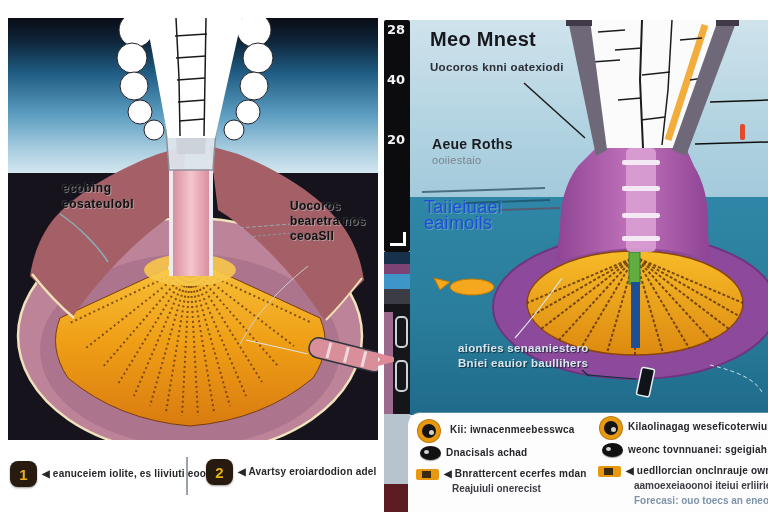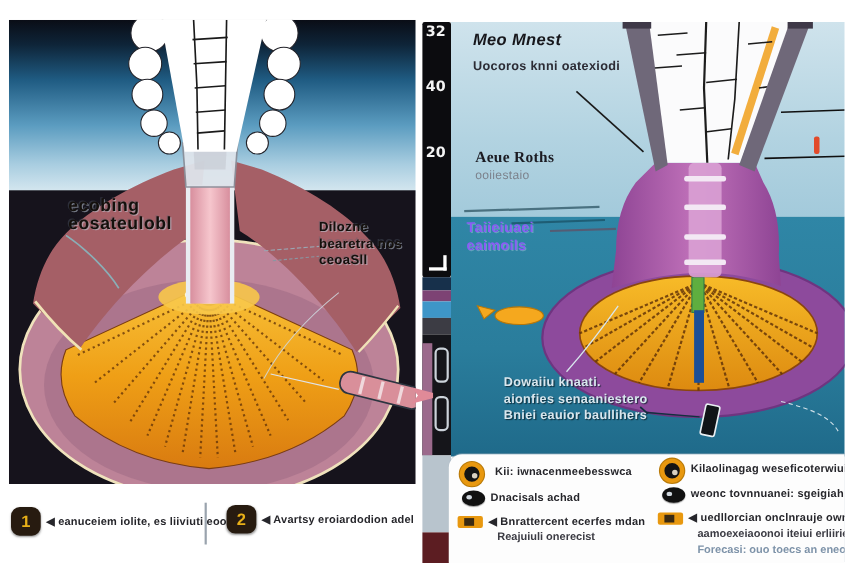--- a/index.html
+++ b/index.html
@@ -4,21 +4,21 @@
 <style>
   html,body{margin:0;padding:0;}
   .canvas{position:relative;width:768px;height:512px;background:#ffffff;overflow:hidden;
           font-family:"Liberation Sans", sans-serif;}
   .abs{position:absolute;}
 
   
   .left-scene{left:8px;top:18px;width:370px;height:422px;overflow:hidden;}
   .emboss{color:#14100c;font-weight:bold;
           text-shadow:1px 1px 0 rgba(190,200,215,.55), -1px -1px 0 rgba(90,100,115,.35);}
-  .lbl-cooling{left:54px;top:162px;font-size:16px;line-height:16px;letter-spacing:.5px;}
+  .lbl-cooling{left:54px;top:162px;font-size:12px;line-height:16px;letter-spacing:.5px;}
   .lbl-diverse{left:282px;top:181px;font-size:12px;line-height:15px;letter-spacing:.3px;}
 
   
   .badge{width:27px;height:26px;background:#271b10;border-radius:8px;color:#e8b018;
          font-weight:bold;font-size:15px;display:flex;align-items:center;justify-content:center;
          box-shadow:0 1px 2px rgba(0,0,0,.4);}
   .leg-text{font-size:10px;font-weight:bold;color:#26262b;letter-spacing:.2px;}
   .v-div{width:2px;background:#9aa3ad;}
 
   
@@ -35,27 +35,27 @@
               clip-path:polygon(0 0,100% 35%,100% 65%,0 100%,30% 50%);}
 
   .sky{left:410px;top:20px;width:358px;height:177px;
        background:linear-gradient(180deg,#cfe3ec 0%,#b2d3e1 60%,#a3cadb 100%);}
   .ocean{left:410px;top:197px;width:358px;height:218px;
          background:linear-gradient(180deg,#2f86a6 0%,#2a7d9c 55%,#1f6a8a 100%);}
   .rsvg{left:410px;top:20px;width:358px;height:395px;}
 
   .rlbl{letter-spacing:.3px;}
   .lbl-vent{left:430px;top:28px;}
-  .lbl-vent .l1{font-size:15px;font-weight:bold;color:#17171c;font-style:italic;}
+  .lbl-vent .l1{font-size:20px;font-weight:bold;color:#17171c;}
   .lbl-vent .l2{font-size:11.5px;font-weight:bold;color:#2c2c35;margin-top:10px;}
   .lbl-vent .l3{font-size:11.5px;color:#707682;margin-top:2px;}
   .lbl-rocks{left:432px;top:136px;}
-  .lbl-rocks .l1{font-size:14px;font-weight:bold;color:#1b1b22;font-family:Liberation Serif, serif;}
+  .lbl-rocks .l1{font-size:14px;font-weight:bold;color:#1b1b22;}
   .lbl-rocks .l2{font-size:11px;color:#7c828c;margin-top:2px;}
-  .lbl-sed{left:424px;top:199px;font-size:13px;line-height:16px;font-weight:bold;color:#8b5cf6;
+  .lbl-sed{left:424px;top:199px;font-size:18px;line-height:16px;font-weight:normal;color:#1d4ed8;
            text-shadow:1px 1px 0 rgba(255,255,255,.25);}
   .lbl-chamber{left:458px;top:341px;font-size:11.5px;line-height:15px;font-weight:600;
                color:#d9e7ee;text-shadow:1px 1px 1px rgba(10,30,40,.8);}
 
   
   .rlegend{left:408px;top:413px;width:360px;height:99px;background:#fdfdfd;
            border-radius:12px 0 0 0;box-shadow:0 -1px 0 rgba(160,175,190,.5);}
   .ic-circle{width:22px;height:22px;border-radius:50%;background:#141414;
              border:4px solid #e8980f;box-sizing:border-box;box-shadow:0 0 0 1px #b97a08;}
   .ic-circle::after{content:"";position:absolute;left:7px;top:6px;width:5px;height:5px;
@@ -186,40 +186,40 @@
         <path d="M300,248 C270,272 248,296 232,326" stroke="#cfd8de" stroke-width="1" fill="none" opacity="0.85"></path>
       </g>
     </svg>
 
     
     <div class="abs emboss lbl-cooling">
       <div>ecobing</div>
       <div>eosateulobl</div>
     </div>
     <div class="abs emboss lbl-diverse">
-      <div>Dilozne</div>
+      <div>Uocoros</div>
       <div>bearetra nos</div>
       <div>ceoaSll</div>
     </div>
   </div>
 
   <div class="abs badge" style="left:10px;top:461px;">
     <span>1</span>
   </div>
   <div class="abs leg-text" style="left:42px;top:468px;">◀ eanuceiem iolite, es liiviuti eoock.</div>
 
   <div class="abs v-div" style="left:186px;top:457px;height:38px;"></div>
 
   <div class="abs badge" style="left:206px;top:459px;">
     <span>2</span>
   </div>
   <div class="abs leg-text" style="left:238px;top:466px;">◀ Avartsy eroiardodion adel</div>
 
   <div class="abs scalebar">
-    <span class="tick" style="top:2px;">32</span>
+    <span class="tick" style="top:2px;">28</span>
     <span class="tick" style="top:52px;">40</span>
     <span class="tick" style="top:112px;">20</span>
     <span class="bracket"></span>
   </div>
   <div class="abs band" style="top:252px;height:12px;background:#17304b;"></div>
   <div class="abs band" style="top:264px;height:10px;background:#7d4374;"></div>
   <div class="abs band" style="top:274px;height:15px;background:#3e96c8;"></div>
   <div class="abs band" style="top:289px;height:15px;background:#3c3c44;"></div>
   <div class="abs strat-col">
     <div class="mauve"></div>
@@ -330,21 +330,20 @@
   </div>
   <div class="abs rlbl lbl-rocks">
     <div class="l1">Aeue Roths</div>
     <div class="l2">ooiiestaio</div>
   </div>
   <div class="abs rlbl lbl-sed">
     <div>Taiieiuaei</div>
     <div>eaimoils</div>
   </div>
   <div class="abs rlbl lbl-chamber">
-    <div>Dowaiiu knaati.</div>
     <div>aionfies senaaniestero</div>
     <div>Bniei eauior baullihers</div>
   </div>
 
   <div class="abs rlegend">
     <div class="abs ic-circle" style="left:10px;top:7px;"></div>
     <div class="abs rleg-text" style="left:42px;top:11px;">Kii: iwnacenmeebesswca</div>
 
     <div class="abs ic-oval" style="left:12px;top:33px;"></div>
     <div class="abs rleg-text" style="left:38px;top:34px;">Dnacisals achad</div>

